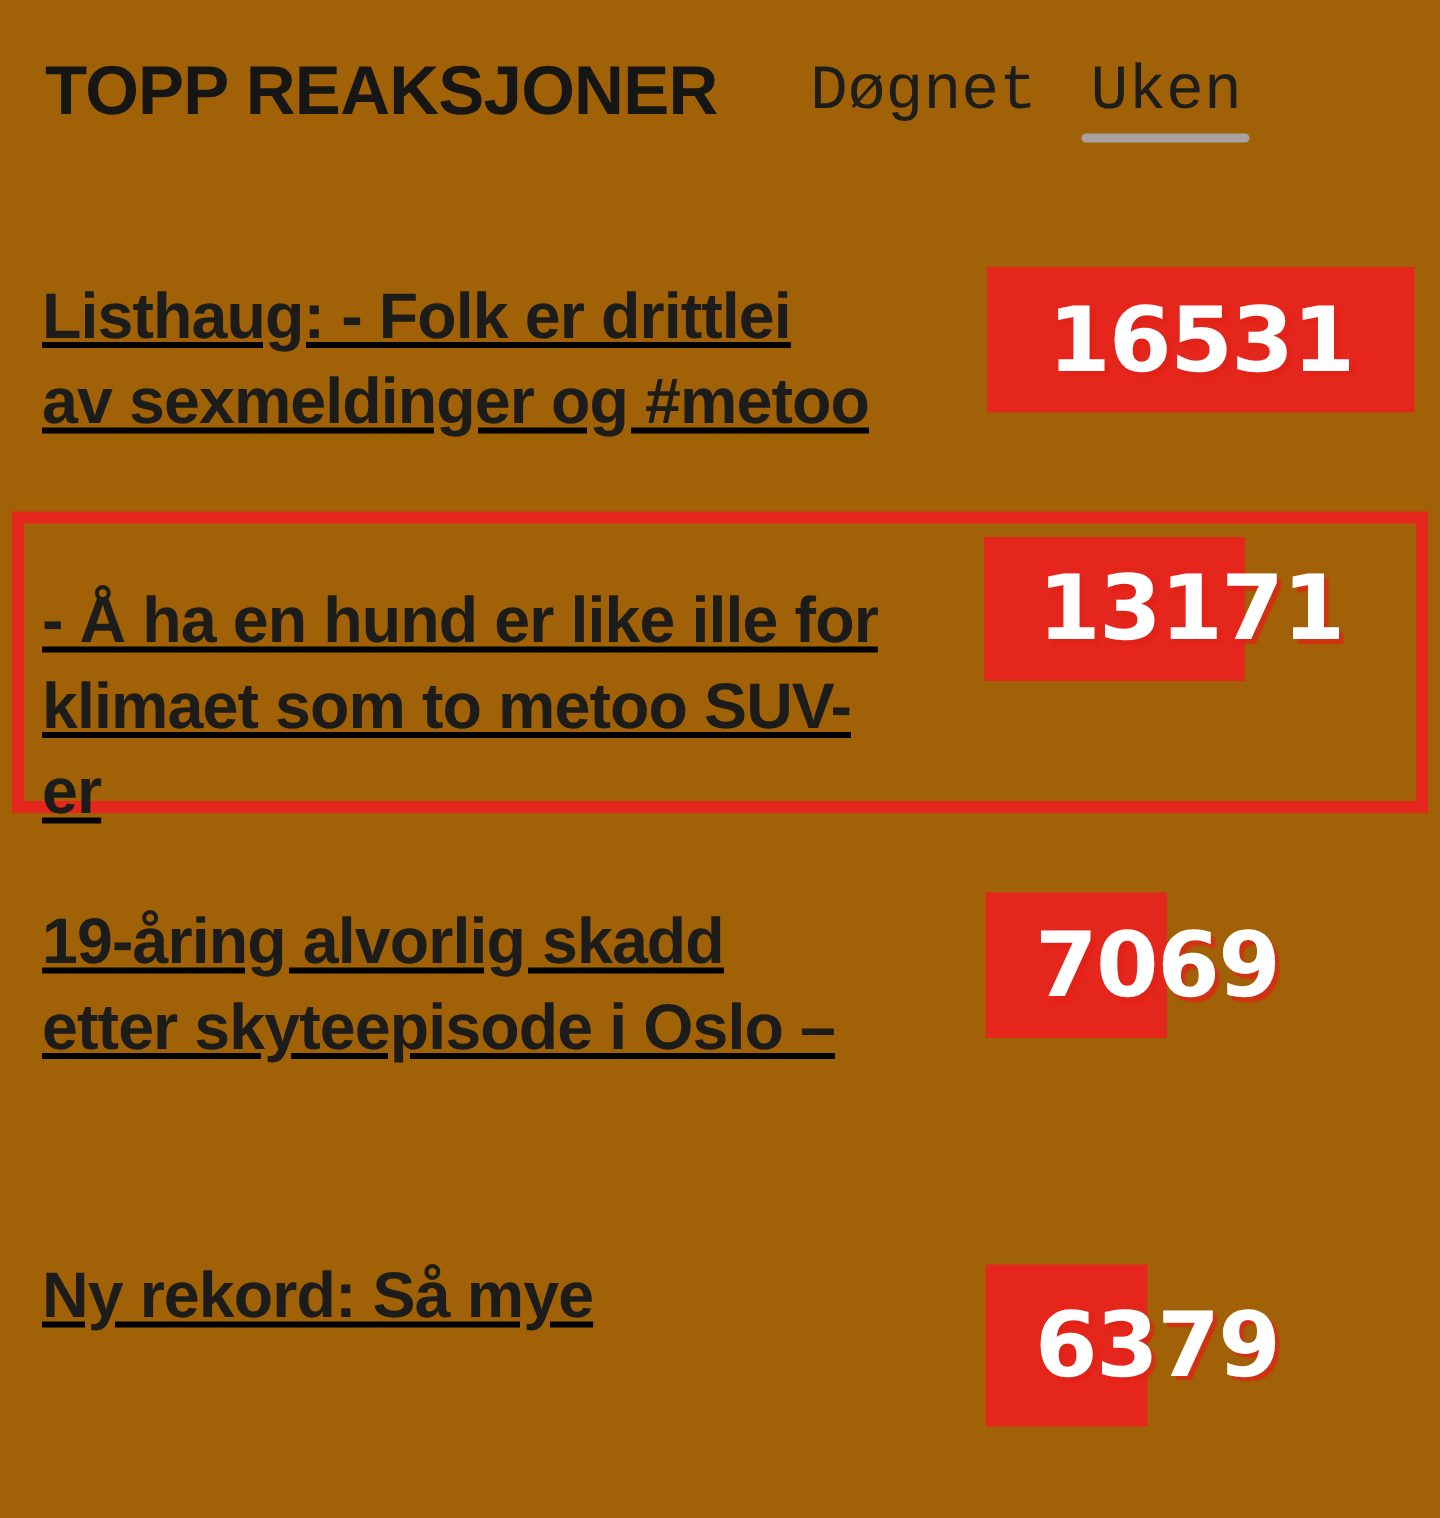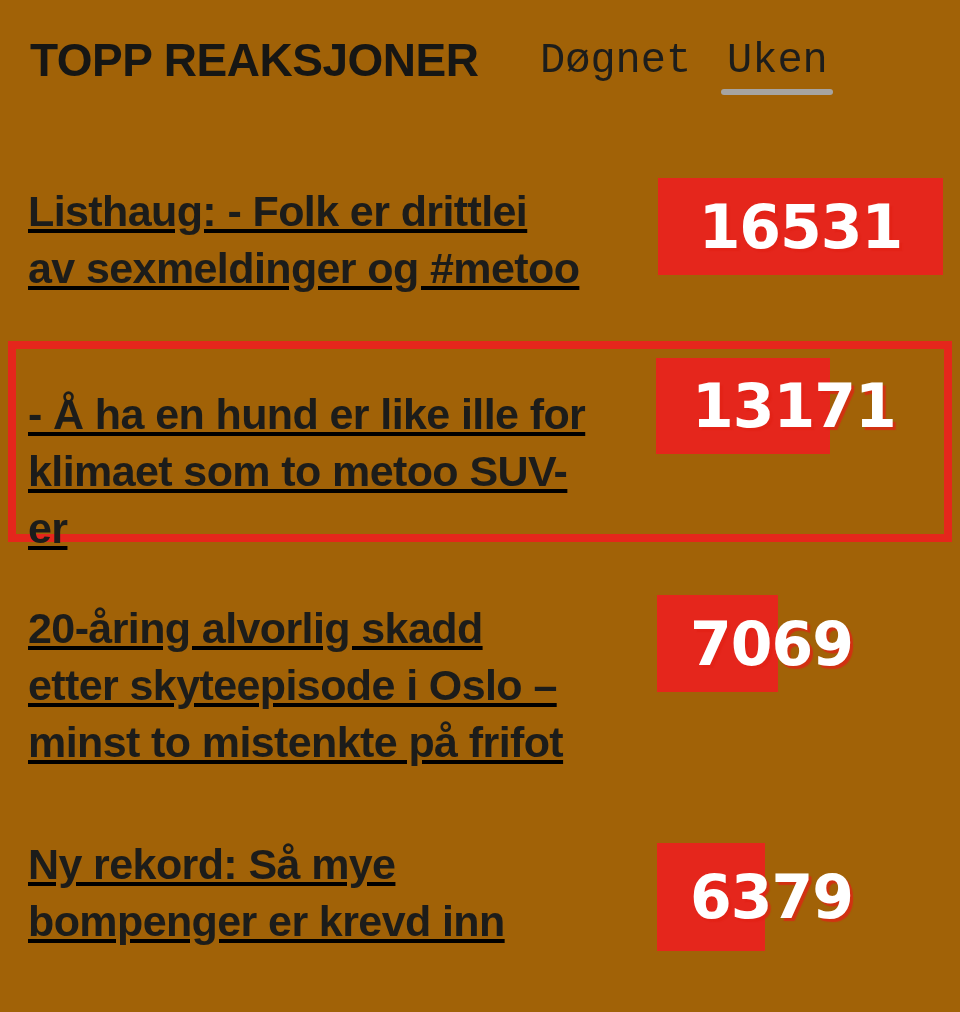--- a/index.html
+++ b/index.html
@@ -148,31 +148,29 @@
     <div class="hl-line">- Å ha en hund er like ille for</div>
     <div class="hl-line">klimaet som to metoo SUV-</div>
     <div class="hl-line">er</div>
   </div>
   <div class="badge badge-2">
     <div class="badge-box" style="background: rgb(229, 38, 28);"></div>
     <span class="badge-num" style="color: rgb(255, 255, 255);">13171</span>
   </div>
 
   <div class="headline headline-3">
-    <div class="hl-line">20-åring alvorlig skadd</div>
+    <div class="hl-line">19-åring alvorlig skadd</div>
     <div class="hl-line">etter skyteepisode i Oslo –</div>
-    <div class="hl-line">minst to mistenkte på frifot</div>
   </div>
   <div class="badge badge-3">
     <div class="badge-box" style="background: rgb(229, 38, 28);"></div>
     <span class="badge-num" style="color: rgb(255, 255, 255);">7069</span>
   </div>
 
   <div class="headline headline-4">
     <div class="hl-line">Ny rekord: Så mye</div>
-    <div class="hl-line">bompenger er krevd inn</div>
   </div>
   <div class="badge badge-4">
     <div class="badge-box" style="background: rgb(229, 38, 28);"></div>
     <span class="badge-num" style="color: rgb(255, 255, 255);">6379</span>
   </div>
 
 </div>
 
 </body></html>

